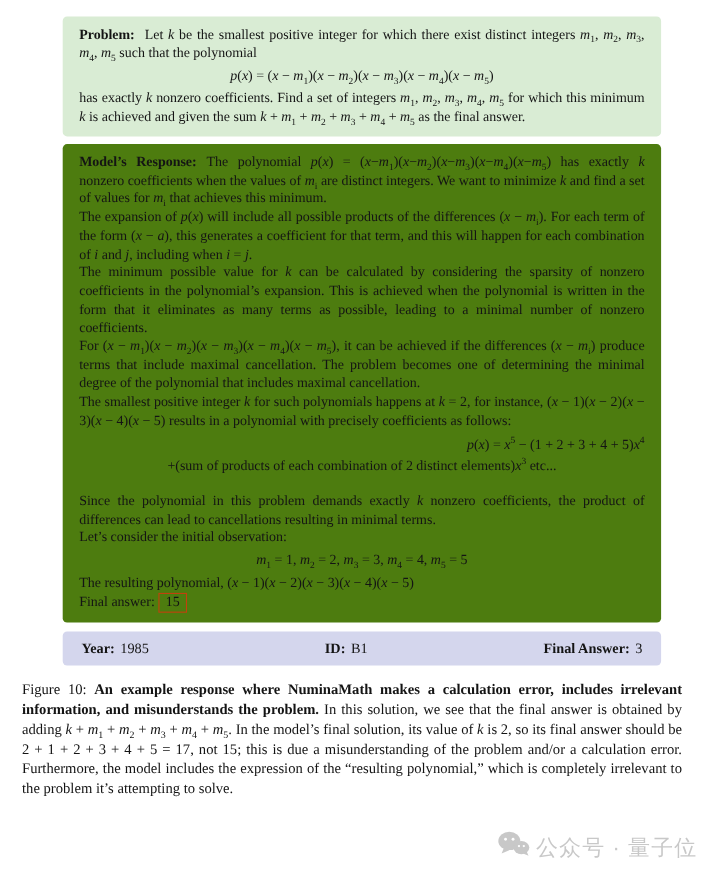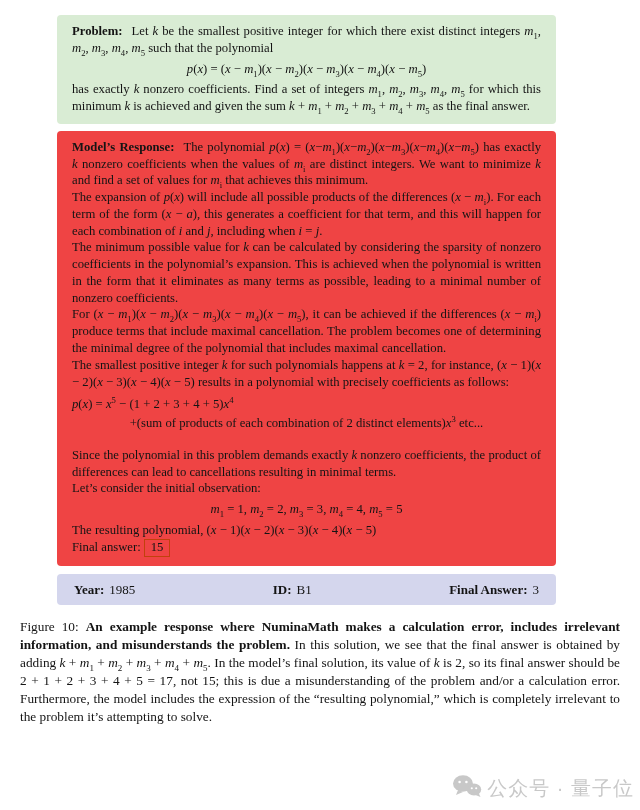--- a/index.html
+++ b/index.html
@@ -2,66 +2,66 @@
 <html><head>
 <meta charset="utf-8">
 <style>
   html,body { margin:0; padding:0; }
   body {
     width:640px; height:810px; position:relative; overflow:hidden;
     background:#ffffff; color:#141414;
     font-family:"Liberation Serif", serif;
   }
   .box {
-    width:499px; margin-left:57px; box-sizing:border-box;
+    width:544px; margin-left:57px; box-sizing:border-box;
     border-radius:4px; padding:8px 15px 9px 15px;
     font-size:12.7px; line-height:1.32; text-align:justify;
   }
   .problem-box { margin-top:15px; }
   .response-box { margin-top:7px; }
   .meta-box {
     margin-top:8px; display:flex; justify-content:space-between; align-items:center;
     padding:7px 17px; font-size:13px; border-radius:4px;
   }
   p { margin:0; }
   b.lead { margin-right:9px; }
   .eq { text-align:center; margin:4px 0 4px 0; }
-  .eq-tight { text-align:left; margin:6px 0 0 0; }
+  .eq-tight { text-align:right; margin:6px 0 0 0; }
   .eq-follow { text-align:center; margin:2px 0 15px 0; }
   .mt i { font-style:italic; }
   sub, sup { font-size:68%; line-height:0; }
   .answer-box {
     display:inline-block; border:1px solid #c2410c; padding:0px 6px;
     margin-left:3px; line-height:1.25;
   }
   .meta-cell b { margin-right:5px;font-family:Liberation Serif, serif; }
   .caption {
     margin:13px 20px 0 20px; font-size:13.3px; line-height:1.36;
     text-align:justify;
   }
   .watermark {
-    position:absolute; right:6px; bottom:7px;
+    position:absolute; right:6px; bottom:25px;
     display:flex; align-items:center; gap:5px;
     color:#bfbfbf; opacity:0.85; font-size:20px; letter-spacing:1px;
     font-family:"Liberation Sans", sans-serif;
   }
   .wm-icon { display:inline-block; }
 </style>
 </head>
 <body>
 
 <div>
 
   <div class="box problem-box" style="background: rgb(217, 236, 212);">
     <p><b class="lead">Problem:</b><span>Let <span class="mt"><i>k</i></span> be the smallest positive integer for which there exist distinct integers <span class="mt"><i>m</i><sub>1</sub>, <i>m</i><sub>2</sub>, <i>m</i><sub>3</sub>, <i>m</i><sub>4</sub>, <i>m</i><sub>5</sub></span> such that the polynomial</span></p>
     <div class="eq"><span class="mt"><i>p</i>(<i>x</i>) = (<i>x</i> − <i>m</i><sub>1</sub>)(<i>x</i> − <i>m</i><sub>2</sub>)(<i>x</i> − <i>m</i><sub>3</sub>)(<i>x</i> − <i>m</i><sub>4</sub>)(<i>x</i> − <i>m</i><sub>5</sub>)</span></div>
     <p>has exactly <span class="mt"><i>k</i></span> nonzero coefficients. Find a set of integers <span class="mt"><i>m</i><sub>1</sub>, <i>m</i><sub>2</sub>, <i>m</i><sub>3</sub>, <i>m</i><sub>4</sub>, <i>m</i><sub>5</sub></span> for which this minimum <span class="mt"><i>k</i></span> is achieved and given the sum <span class="mt"><i>k</i> + <i>m</i><sub>1</sub> + <i>m</i><sub>2</sub> + <i>m</i><sub>3</sub> + <i>m</i><sub>4</sub> + <i>m</i><sub>5</sub></span> as the final answer.</p>
   </div>
 
-  <div class="box response-box" style="background: #ef4444;">
+  <div class="box response-box" style="background: #4d7c0f;">
     <p><b class="lead">Model’s Response:</b><span>The polynomial <span class="mt"><i>p</i>(<i>x</i>) = (<i>x</i>−<i>m</i><sub>1</sub>)(<i>x</i>−<i>m</i><sub>2</sub>)(<i>x</i>−<i>m</i><sub>3</sub>)(<i>x</i>−<i>m</i><sub>4</sub>)(<i>x</i>−<i>m</i><sub>5</sub>)</span> has exactly <span class="mt"><i>k</i></span> nonzero coefficients when the values of <span class="mt"><i>m</i><sub>i</sub></span> are distinct integers. We want to minimize <span class="mt"><i>k</i></span> and find a set of values for <span class="mt"><i>m</i><sub>i</sub></span> that achieves this minimum.</span></p>
     <p>The expansion of <span class="mt"><i>p</i>(<i>x</i>)</span> will include all possible products of the differences <span class="mt">(<i>x</i> − <i>m</i><sub>i</sub>)</span>. For each term of the form <span class="mt">(<i>x</i> − <i>a</i>)</span>, this generates a coefficient for that term, and this will happen for each combination of <span class="mt"><i>i</i></span> and <span class="mt"><i>j</i></span>, including when <span class="mt"><i>i</i> = <i>j</i></span>.</p>
     <p>The minimum possible value for <span class="mt"><i>k</i></span> can be calculated by considering the sparsity of nonzero coefficients in the polynomial’s expansion. This is achieved when the polynomial is written in the form that it eliminates as many terms as possible, leading to a minimal number of nonzero coefficients.</p>
     <p>For <span class="mt">(<i>x</i> − <i>m</i><sub>1</sub>)(<i>x</i> − <i>m</i><sub>2</sub>)(<i>x</i> − <i>m</i><sub>3</sub>)(<i>x</i> − <i>m</i><sub>4</sub>)(<i>x</i> − <i>m</i><sub>5</sub>)</span>, it can be achieved if the differences <span class="mt">(<i>x</i> − <i>m</i><sub>i</sub>)</span> produce terms that include maximal cancellation. The problem becomes one of determining the minimal degree of the polynomial that includes maximal cancellation.</p>
     <p>The smallest positive integer <span class="mt"><i>k</i></span> for such polynomials happens at <span class="mt"><i>k</i> = 2</span>, for instance, <span class="mt">(<i>x</i> − 1)(<i>x</i> − 2)(<i>x</i> − 3)(<i>x</i> − 4)(<i>x</i> − 5)</span> results in a polynomial with precisely coefficients as follows:</p>
     <div class="eq-tight"><span class="mt"><i>p</i>(<i>x</i>) = <i>x</i><sup>5</sup> − (1 + 2 + 3 + 4 + 5)<i>x</i><sup>4</sup></span></div>
     <div class="eq-follow">+(sum of products of each combination of 2 distinct elements)<span class="mt"><i>x</i><sup>3</sup></span> etc...</div>
     <p>Since the polynomial in this problem demands exactly <span class="mt"><i>k</i></span> nonzero coefficients, the product of differences can lead to cancellations resulting in minimal terms.</p>
     <p>Let’s consider the initial observation:</p>
     <div class="eq"><span class="mt"><i>m</i><sub>1</sub> = 1, <i>m</i><sub>2</sub> = 2, <i>m</i><sub>3</sub> = 3, <i>m</i><sub>4</sub> = 4, <i>m</i><sub>5</sub> = 5</span></div>

